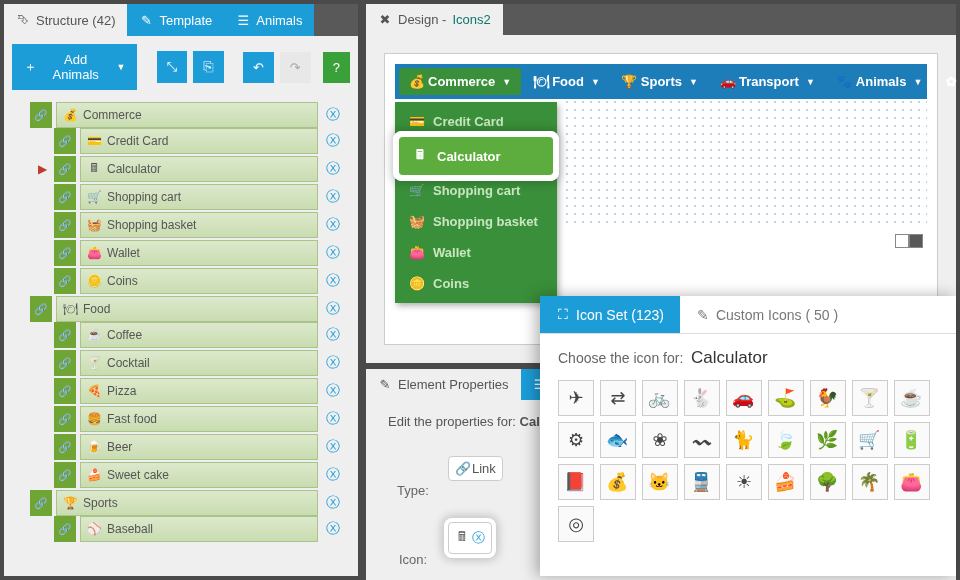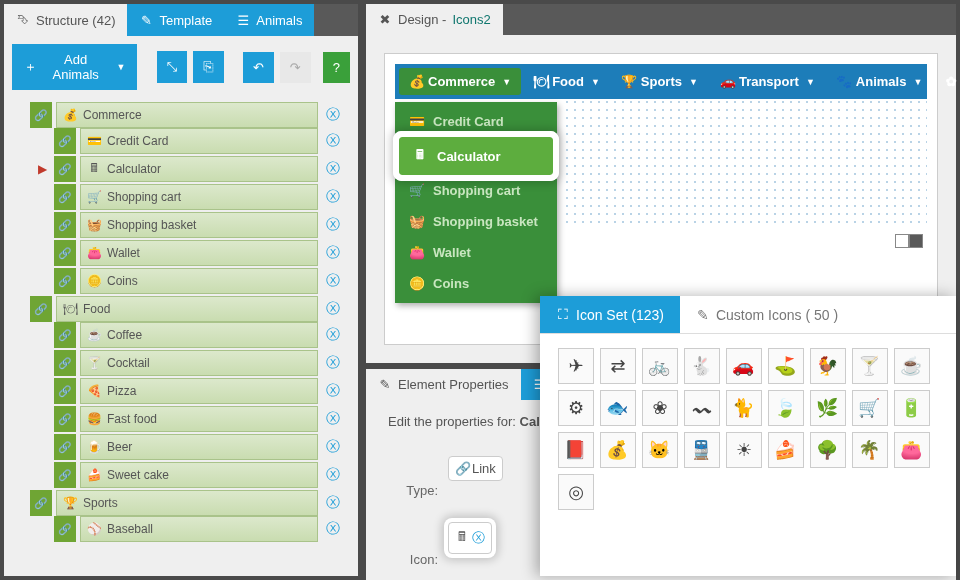--- a/index.html
+++ b/index.html
@@ -44,21 +44,21 @@
 .sel-indicator { position: absolute; right: 14px; top: 180px; display: flex; }
 .sel-box { width: 14px; height: 14px; border: 1px solid #888; }
 .sel-box.dark { background: #595959; }
 
 .canvas-tools { display: flex; gap: 8px; justify-content: flex-end; padding-top: 14px; }
 
 
 .props-tabs { display: flex; background: #595959; margin-top: 6px; }
 .props-body { background: #efefef; padding: 14px 22px; font-size: 13px; color: #555; }
 .prop-row { display: flex; align-items: center; margin: 10px 0; gap: 10px; }
-.prop-label { width: 50px; text-align: right; color: #666; margin-top: 44px; }
+.prop-label { width: 50px; text-align: center; color: #666; margin-top: 44px; }
 .prop-input { border: 1px solid #bbb; padding: 5px 8px; font-size: 13px; width: 130px; }
 .prop-btn-grp { display: flex; gap: 3px; background: #fff; border: 1px solid #ccc; border-radius: 4px; padding: 4px 6px; align-items: center; }
 .icon-hl { box-shadow: 0 0 0 4px #fff, 0 0 10px 6px rgba(0,0,0,0.2); border-radius: 4px; position: relative; z-index: 20; }
 
 
 .icon-popup { position: absolute; left: 540px; top: 296px; width: 416px; height: 280px; background: #fff; box-shadow: -4px 0 14px rgba(0,0,0,0.3); z-index: 50; }
 .icon-popup-title { padding: 14px 18px 10px; font-size: 19px; color: #777; }
 .icon-popup-tabs { display: flex; border-bottom: 1px solid #ddd; }
 .ip-tab { padding: 10px 16px; font-size: 14px; color: #777; cursor: pointer; display: flex; align-items: center; gap: 6px; }
 .ip-tab.active { background: #1d9dd8; color: #fff; }
@@ -422,20 +422,21 @@
     <div class="ip-tab active">
         <span class="ico">⛶</span>
         <span>Icon Set (123)</span>
       </div>
     <div class="ip-tab">
         <span class="ico">✎</span>
         <span>Custom Icons ( 50 )</span>
       </div>
   </div>
   <div class="icon-popup-body">
+    <div class="choose-label"><span>Choose the icon for:</span>&nbsp;&nbsp;<b>Calculator</b></div>
     <div class="icon-grid" id="iconGrid">
         <div class="icon-cell">✈</div>
         <div class="icon-cell">⇄</div>
         <div class="icon-cell">🚲</div>
         <div class="icon-cell">🐇</div>
         <div class="icon-cell">🚗</div>
         <div class="icon-cell">⛳</div>
         <div class="icon-cell">🐓</div>
         <div class="icon-cell">🍸</div>
         <div class="icon-cell">☕</div>

